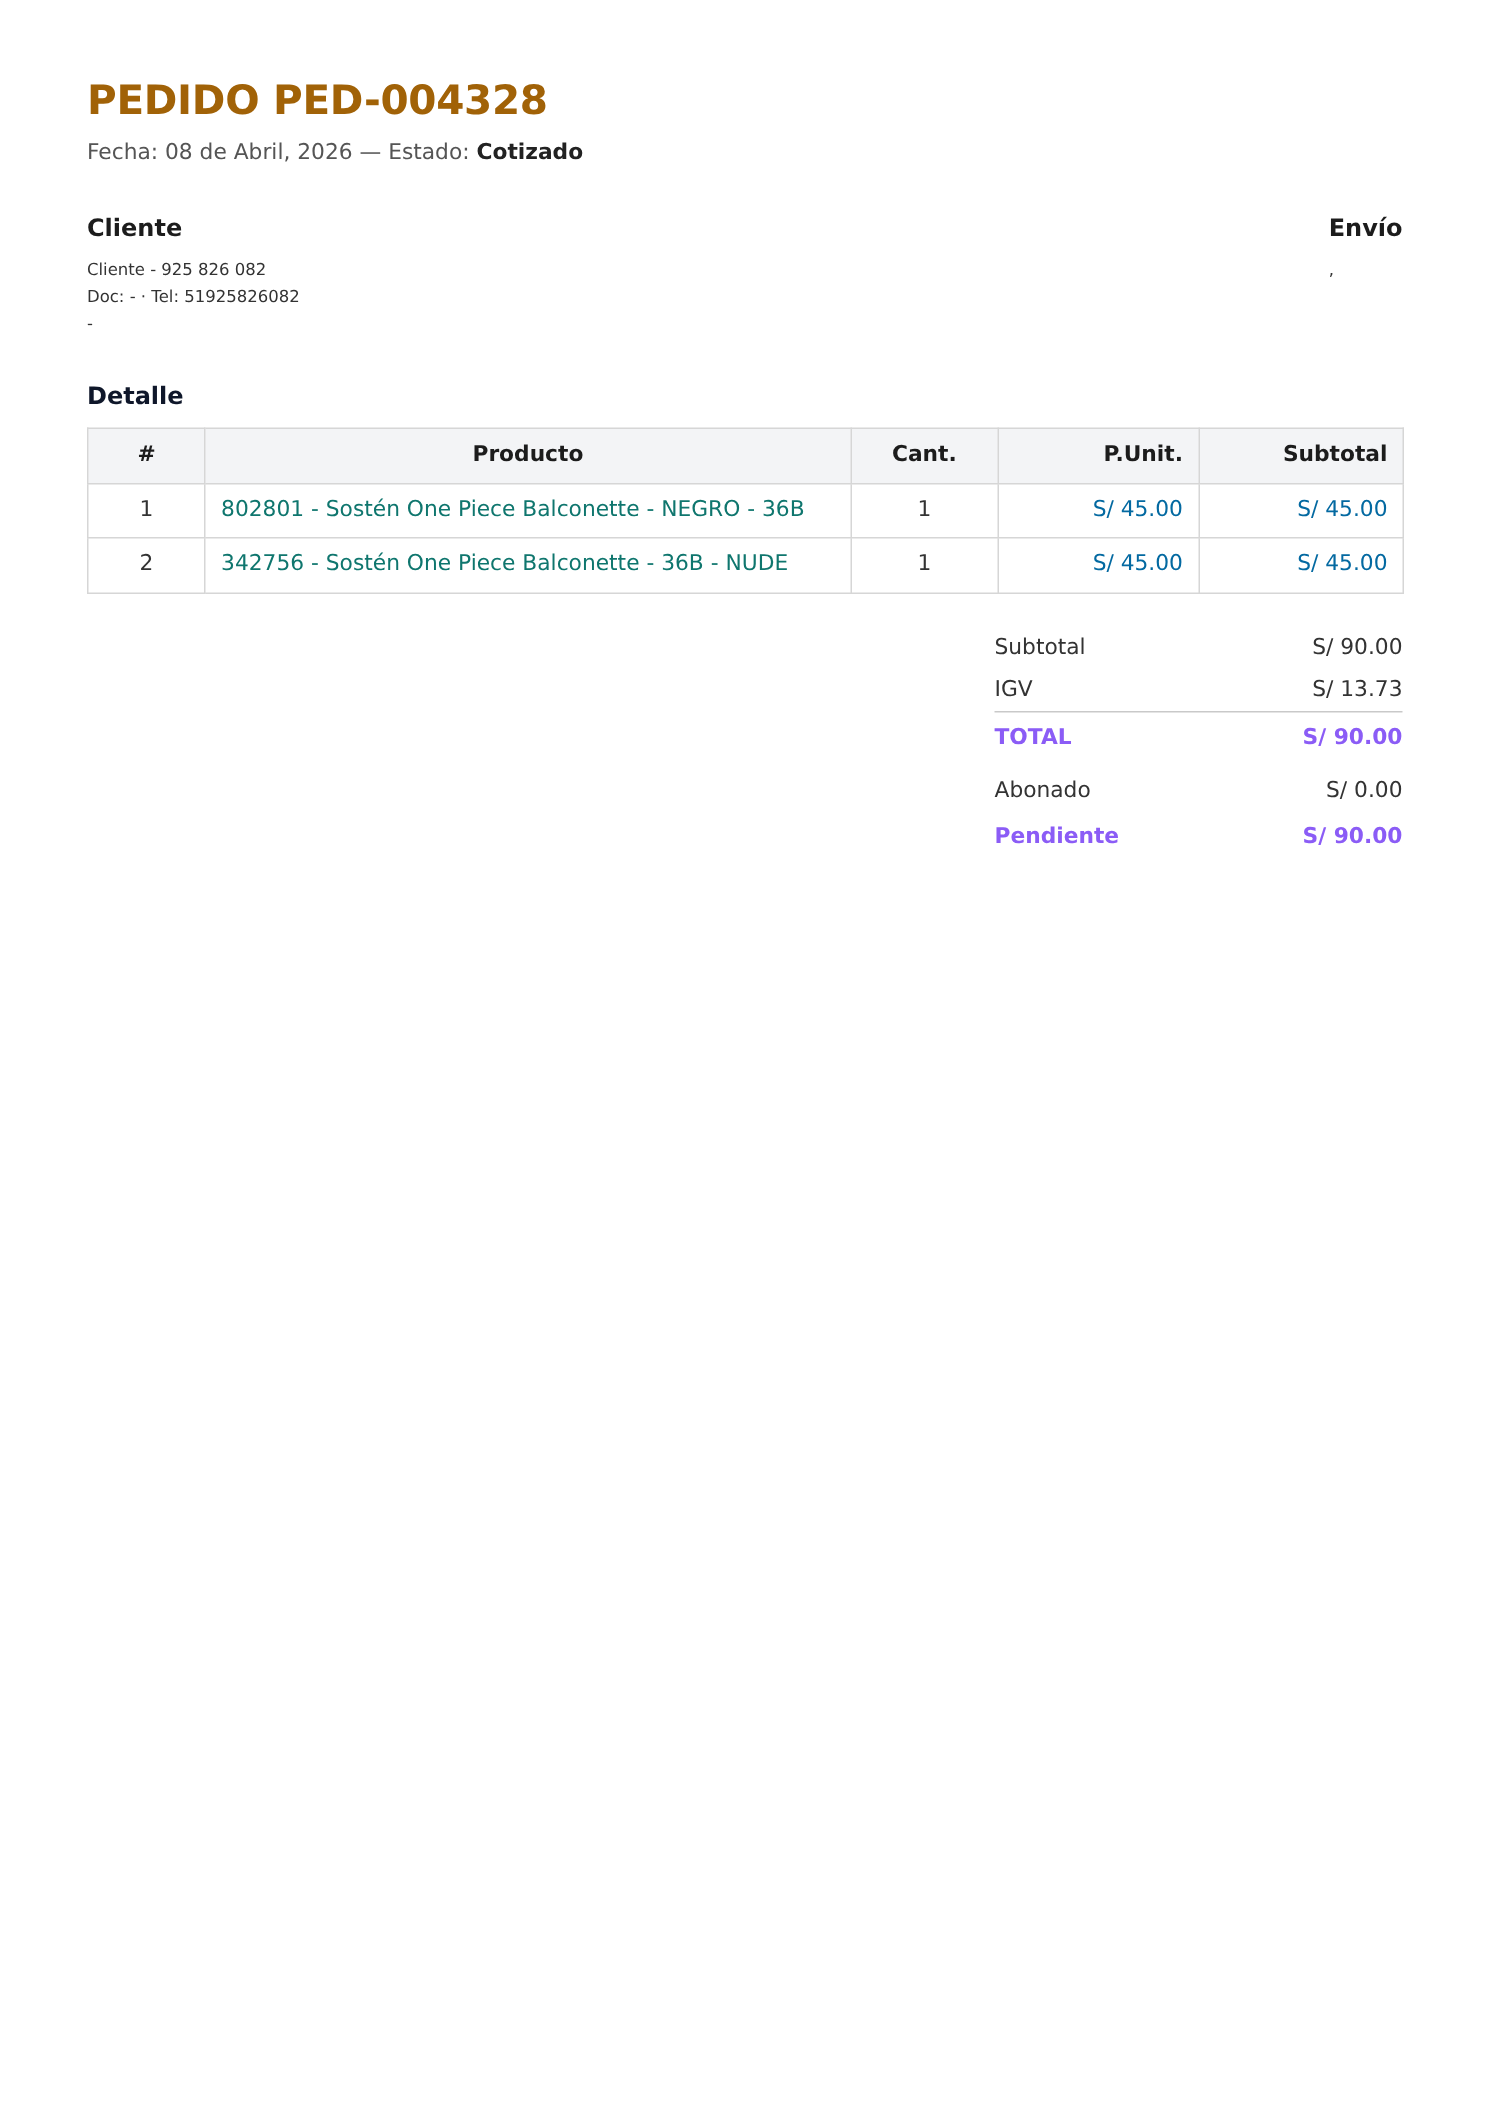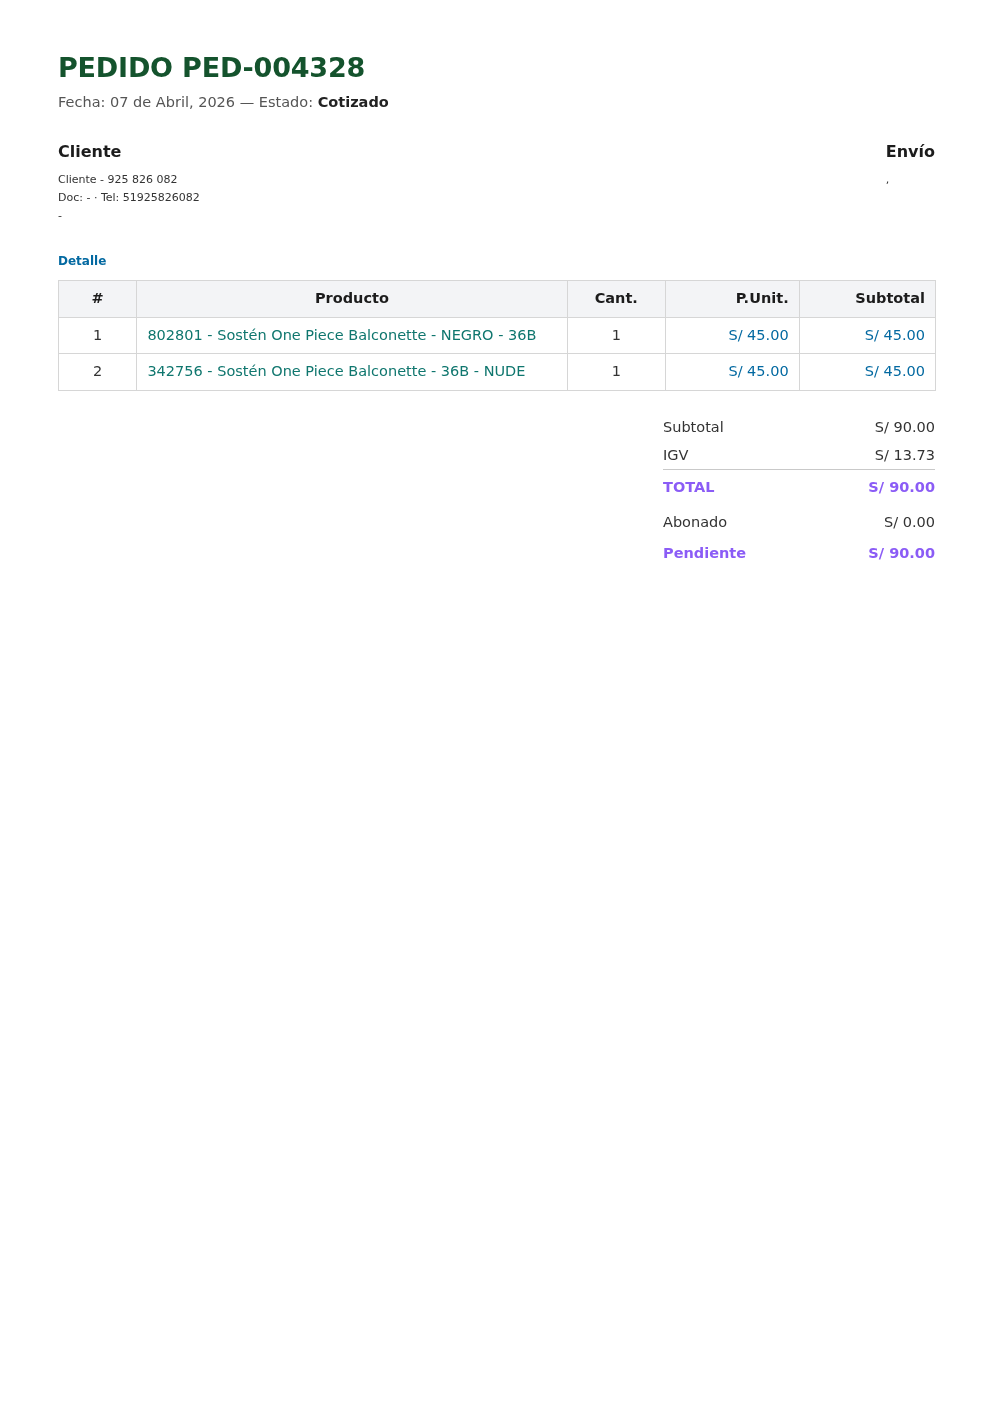--- a/index.html
+++ b/index.html
@@ -17,21 +17,21 @@
   .page {
     padding: 52px 58px 0 58px;
     box-sizing: border-box;
   }
 
   
   .doc-title {
     font-size: 27px;
     font-weight: bold;
     letter-spacing: -0.2px;
-    color: #14532d;
+    color: #a16207;
     margin: 0 0 10px 0;
     line-height: 1.2;
   }
   .doc-meta {
     font-size: 14.5px;
     color: #555555;
     margin: 0 0 32px 0;
   }
   .doc-meta .status {
     font-weight: bold;
@@ -60,23 +60,23 @@
     margin: 0 0 10px 0;
   }
   .info-line {
     font-size: 11px;
     color: #333333;
     line-height: 1.6;
   }
 
   
   .section-heading {
-    font-size: 12px;
-    font-weight: bold;
-    color: #0369a1;
+    font-size: 16px;
+    font-weight: bold;
+    color: #0f172a;
     margin: 0 0 12px 0;
   }
   table.items {
     width: 878px;
     border-collapse: collapse;
     font-size: 14.5px;
   }
   table.items th,
   table.items td {
     border: 1px solid #d6d6d6;
@@ -131,21 +131,21 @@
   }
 </style>
 </head>
 <body>
 
 <div class="page">
 
   <h1 class="doc-title">PEDIDO PED-004328</h1>
 
   <p class="doc-meta">
-    <span>Fecha: 07 de Abril, 2026 — Estado:</span>
+    <span>Fecha: 08 de Abril, 2026 — Estado:</span>
     <span class="status">Cotizado</span>
   </p>
 
   <div class="info-cols">
     <div class="info-col left">
       <div class="info-heading">Cliente</div>
       <div class="info-line">Cliente - 925 826 082</div>
       <div class="info-line">Doc: - · Tel: 51925826082</div>
       <div class="info-line">-</div>
     </div>

